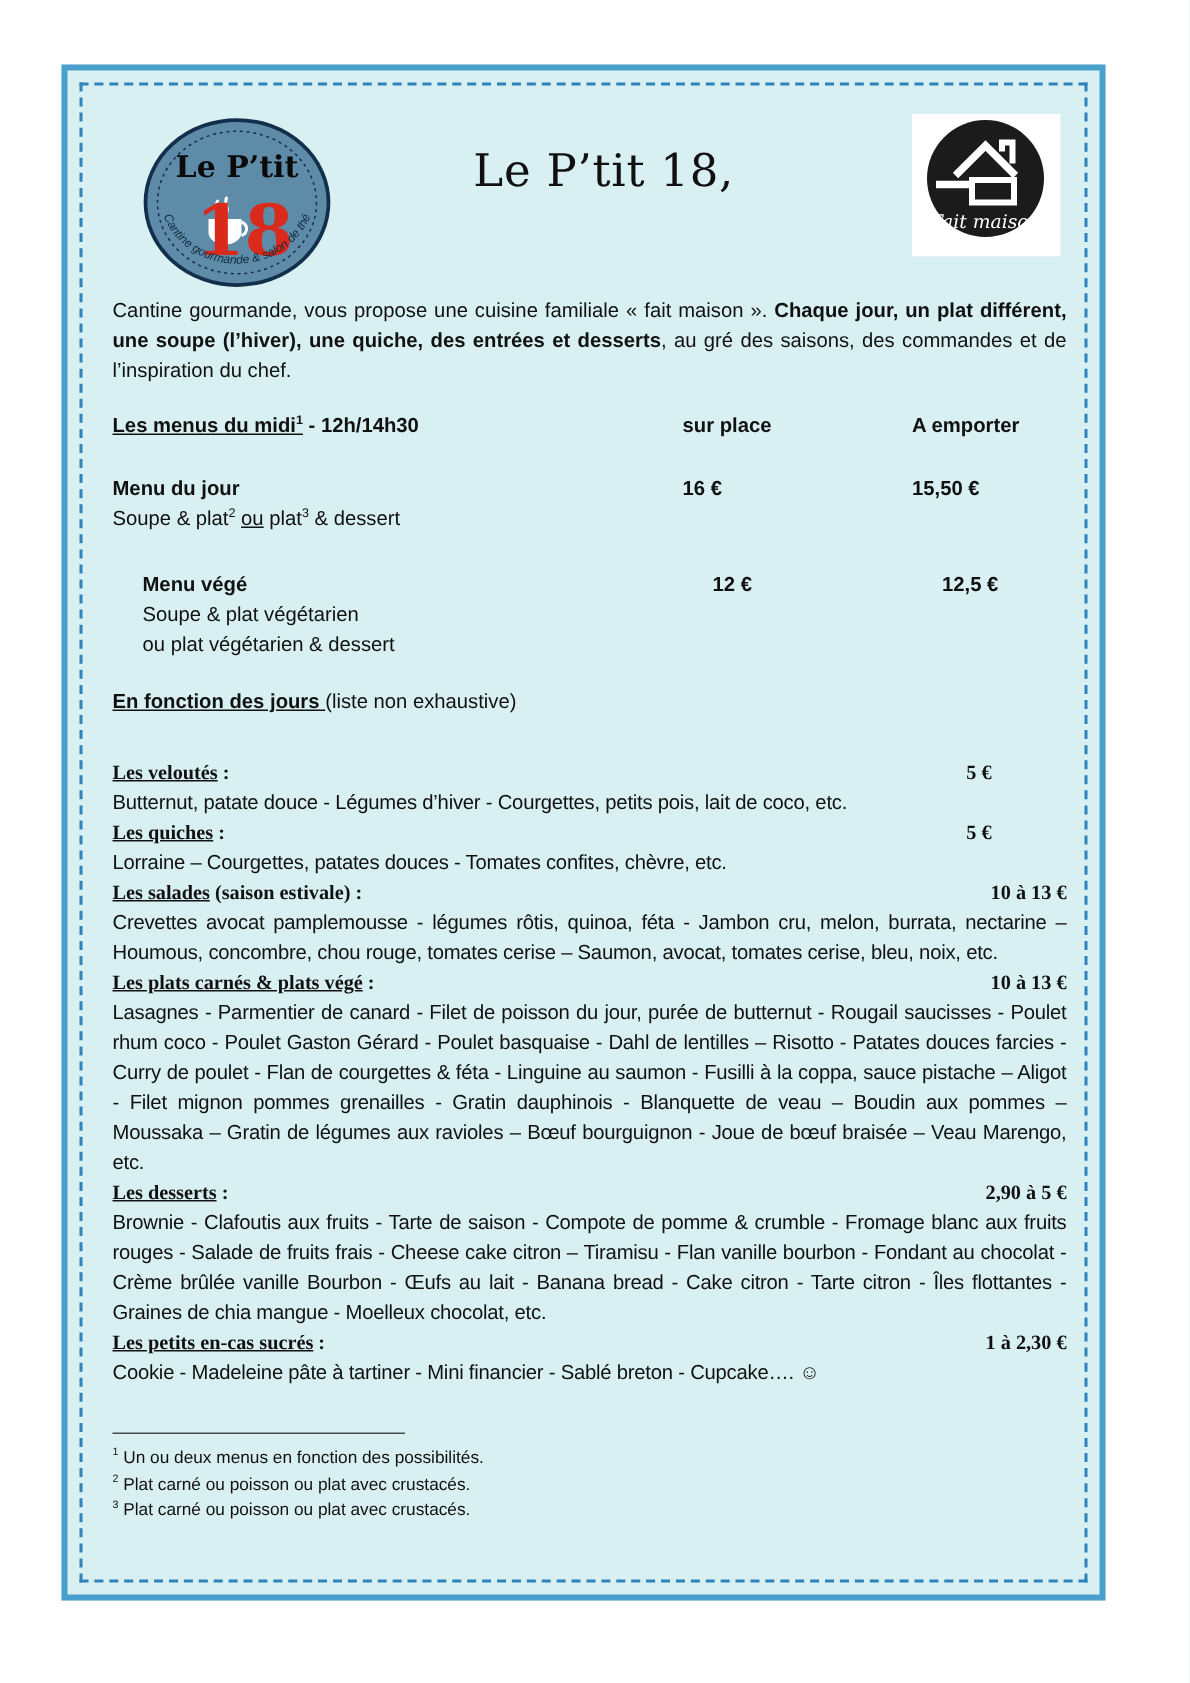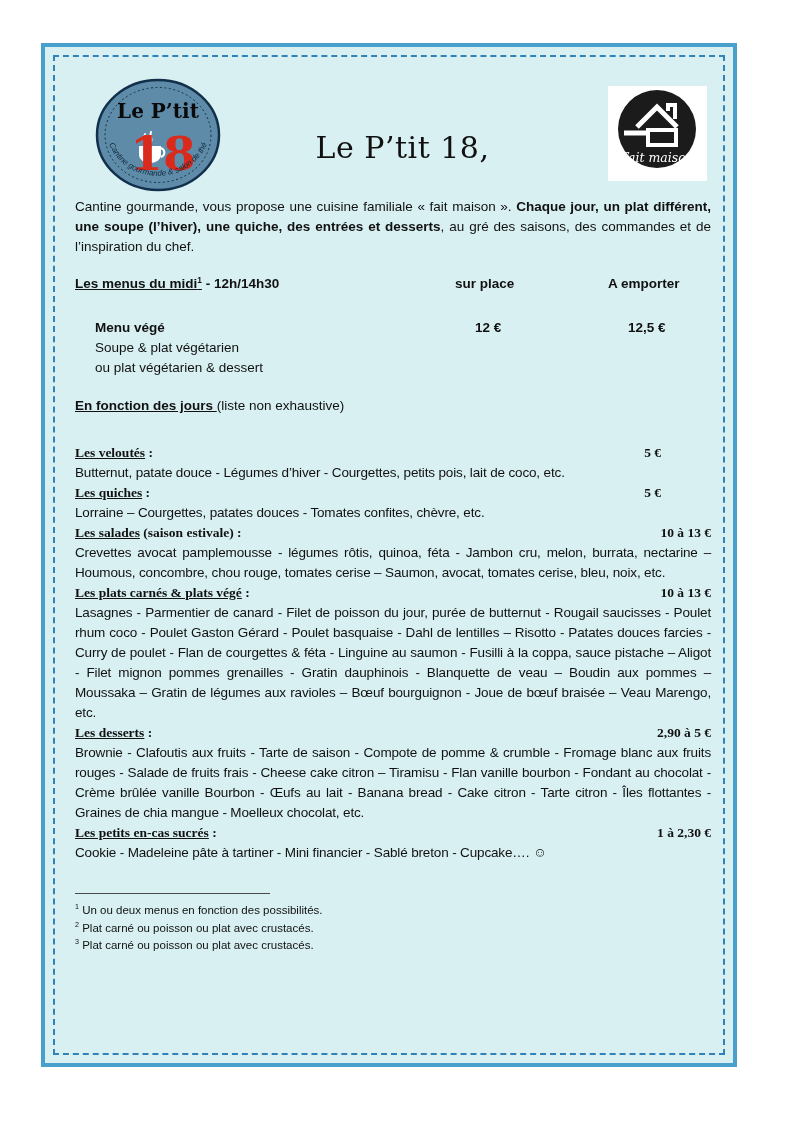--- a/index.html
+++ b/index.html
@@ -25,21 +25,21 @@
   }
   .content {
     position:absolute; left:30px; right:22px; top:0; bottom:0;
     font-size:13.5px; line-height:20px;
   }
   .b { font-weight:bold; }
   .u { text-decoration:underline;margin-top:33px; }
   sup { font-size:0.62em; line-height:0; }
 
   
-  .header { display:flex; align-items:center; height:150px; }
+  .header { display:flex; align-items:flex-start; height:150px; }
   .logo-wrap { margin:31px 0 0 20px; flex:0 0 auto; }
   .title-wrap { flex:1 1 auto; text-align:center; margin-top:58px; transform:translateX(-12px); }
   .page-title {
     font-family:"DejaVu Serif", "Liberation Serif", serif;
     font-weight:normal; font-size:30px; color:#101010; letter-spacing:0.5px;
   }
   .badge-wrap { margin:29px 4px 0 0; flex:0 0 auto; }
 
   
   .intro { margin:0; text-align:justify; }
@@ -115,20 +115,28 @@
 
     <p class="intro"><span>Cantine gourmande, vous propose une cuisine familiale « fait maison ». </span><b>Chaque jour, un plat différent, une soupe (l’hiver), une quiche, des entrées et desserts</b><span>, au gré des saisons, des commandes et de l’inspiration du chef.</span></p>
 
     <div class="menu-grid heading-row">
       <span><span class="u b"><span>Les menus du midi</span><sup>1</sup></span><span class="b"> - 12h/14h30</span></span>
       <span class="b">sur place</span>
       <span class="b p3">A emporter</span>
     </div>
 
     <div id="menu-items">
+        <div class="menu-item">
+          <div class="menu-grid">
+            <span class="b">Menu du jour</span>
+            <span class="b">16 €</span>
+            <span class="b p3">15,50 €</span>
+          </div>
+          <div><span>Soupe &amp; plat</span><sup>2</sup><span> </span><span class="u">ou</span><span> plat</span><sup>3</sup><span> &amp; dessert</span></div>
+        </div>
         <div class="menu-item second">
           <div class="menu-grid">
             <span class="b">Menu végé</span>
             <span class="b">12 €</span>
             <span class="b p3">12,5 €</span>
           </div>
           <div><span>Soupe &amp; plat végétarien</span></div>
           <div><span>ou plat végétarien &amp; dessert</span></div>
         </div>
       </div>

